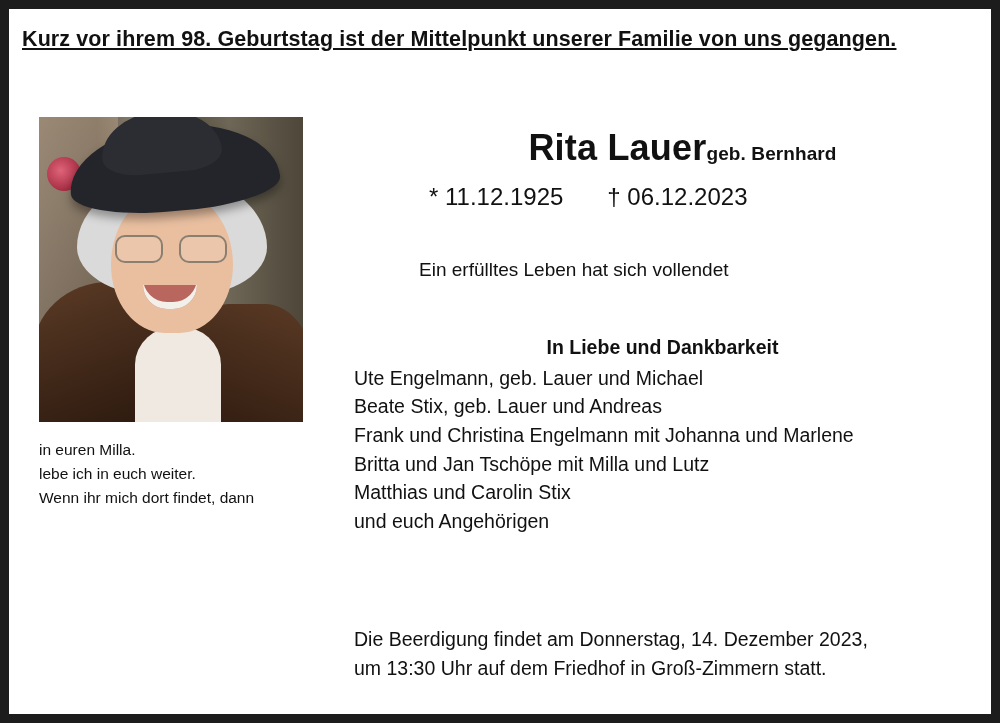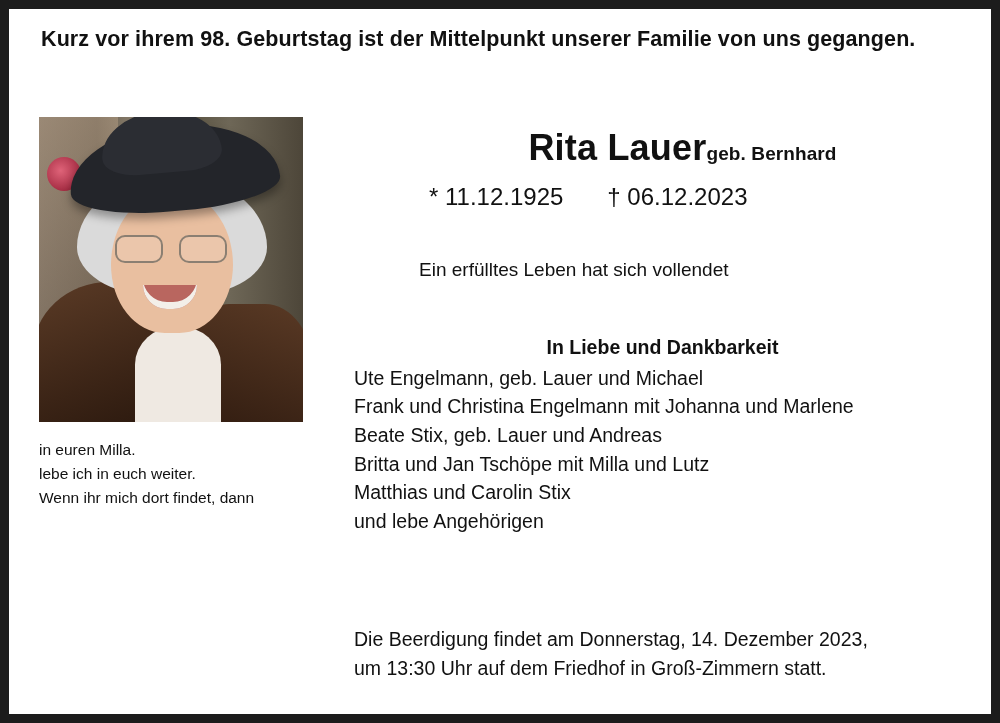--- a/index.html
+++ b/index.html
@@ -20,28 +20,29 @@
     box-sizing: border-box;
     width: 1000px;
     height: 723px;
     background: #ffffff;
     border: 9px solid #1c1c1c;
     padding: 0;
   }
 
   .headline {
     position: absolute;
-    left: 32px;
+    left: 13px;
     top: 18px;
     right: 24px;
     font-size: 21.5px;
     font-weight: 600;
     letter-spacing: 0.1px;
     color: #111111;
     white-space: nowrap;
+    text-decoration: underline;
   }
 
   
   .left-col {
     position: absolute;
     left: 30px;
     top: 108px;
     width: 290px;
   }
 
@@ -279,25 +280,25 @@
 
     <div class="dates">
       <span>* 11.12.1925</span><span class="gap"></span><span>† 06.12.2023</span>
     </div>
 
     <div class="motto">Ein erfülltes Leben hat sich vollendet</div>
 
     <div class="family">
       <div class="bold">In Liebe und Dankbarkeit</div>
       <div>Ute Engelmann, geb. Lauer und Michael</div>
+      <div>Beate Stix, geb. Lauer und Andreas</div>
       <div>Frank und Christina Engelmann mit Johanna und Marlene</div>
-      <div>Beate Stix, geb. Lauer und Andreas</div>
       <div>Britta und Jan Tschöpe mit Milla und Lutz</div>
       <div>Matthias und Carolin Stix</div>
-      <div>und lebe Angehörigen</div>
+      <div>und euch Angehörigen</div>
     </div>
 
     <div class="funeral">
       <div>Die Beerdigung findet am Donnerstag, 14. Dezember 2023,</div>
       <div>um 13:30 Uhr auf dem Friedhof in Groß-Zimmern statt.</div>
     </div>
 
   </div>
 
 </div>

